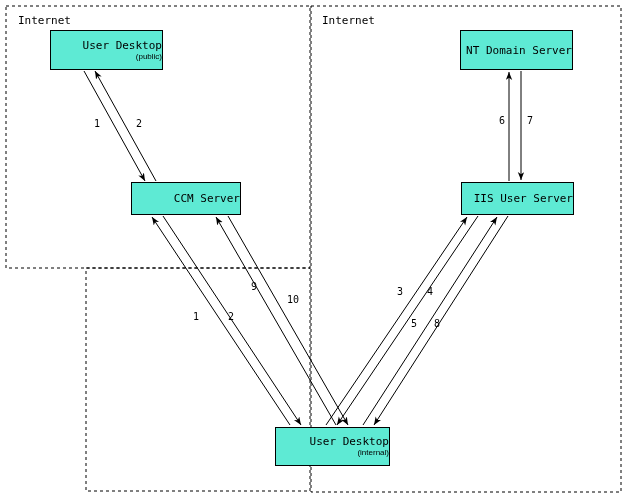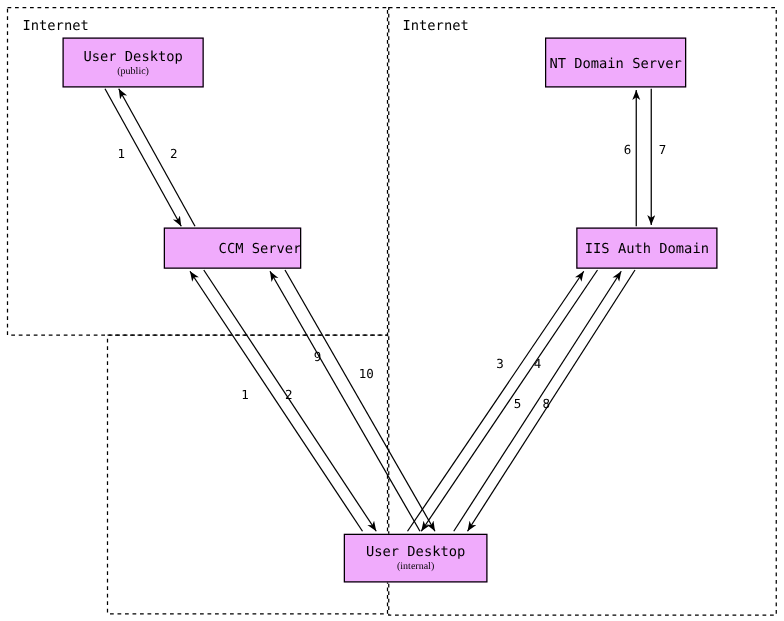--- a/index.html
+++ b/index.html
@@ -12,32 +12,32 @@
   svg#canvas{position:absolute;left:0;top:0;width:627px;height:497px;}
 
   .zone-label{
     position:absolute;
     font-family:"DejaVu Sans Mono","Liberation Mono",monospace;
     font-size:11px;color:#000;white-space:nowrap;letter-spacing:0px;
   }
   .node-box{
     position:absolute;
     border:1px solid #000;
-    background:#f0abfc;
+    background:#5eead4;
     box-sizing:border-box;
     display:flex;flex-direction:column;
-    align-items:center;justify-content:center;
+    align-items:flex-end;justify-content:center;
     text-align:center;
   }
   .node-title{
     font-family:"DejaVu Sans Mono","Liberation Mono",monospace;
     font-size:11px;color:#000;line-height:13px;white-space:nowrap;
   }
   .node-sub{
-    font-family:Liberation Serif, serif;
+    font-family:Liberation Sans, sans-serif;
     font-size:8px;color:#000;line-height:10px;white-space:nowrap;
   }
   .flow-label{
     position:absolute;
     font-family:"DejaVu Sans Mono","Liberation Mono",monospace;
     font-size:10px;color:#000;white-space:nowrap;
   }
 </style>
 </head>
 <body>
@@ -84,26 +84,26 @@
 
   <div class="node-box" id="node-user-desktop-public" style="left:50px;top:30px;width:113px;height:40px;">
     <div class="node-title">User Desktop</div>
     <div class="node-sub">(public)</div>
   </div>
 
   <div class="node-box" id="node-ccm-server" style="left:131px;top:182px;width:110px;height:33px;padding-left:44px;">
     <div class="node-title">CCM Server</div>
   </div>
 
-  <div class="node-box" id="node-nt-domain-server" style="left:436px;top:30px;width:113px;height:40px;">
+  <div class="node-box" id="node-nt-domain-server" style="left:460px;top:30px;width:113px;height:40px;">
     <div class="node-title">NT Domain Server</div>
   </div>
 
   <div class="node-box" id="node-iis-auth-server" style="left:461px;top:182px;width:113px;height:33px;">
-    <div class="node-title">IIS Auth Domain</div>
+    <div class="node-title">IIS User Server</div>
   </div>
 
   <div class="node-box" id="node-user-desktop-internal" style="left:275px;top:427px;width:115px;height:39px;">
     <div class="node-title">User Desktop</div>
     <div class="node-sub">(internal)</div>
   </div>
 
   <div class="flow-label" style="left:94px;top:118px;">1</div>
   <div class="flow-label" style="left:136px;top:118px;">2</div>
   <div class="flow-label" style="left:499px;top:115px;">6</div>

